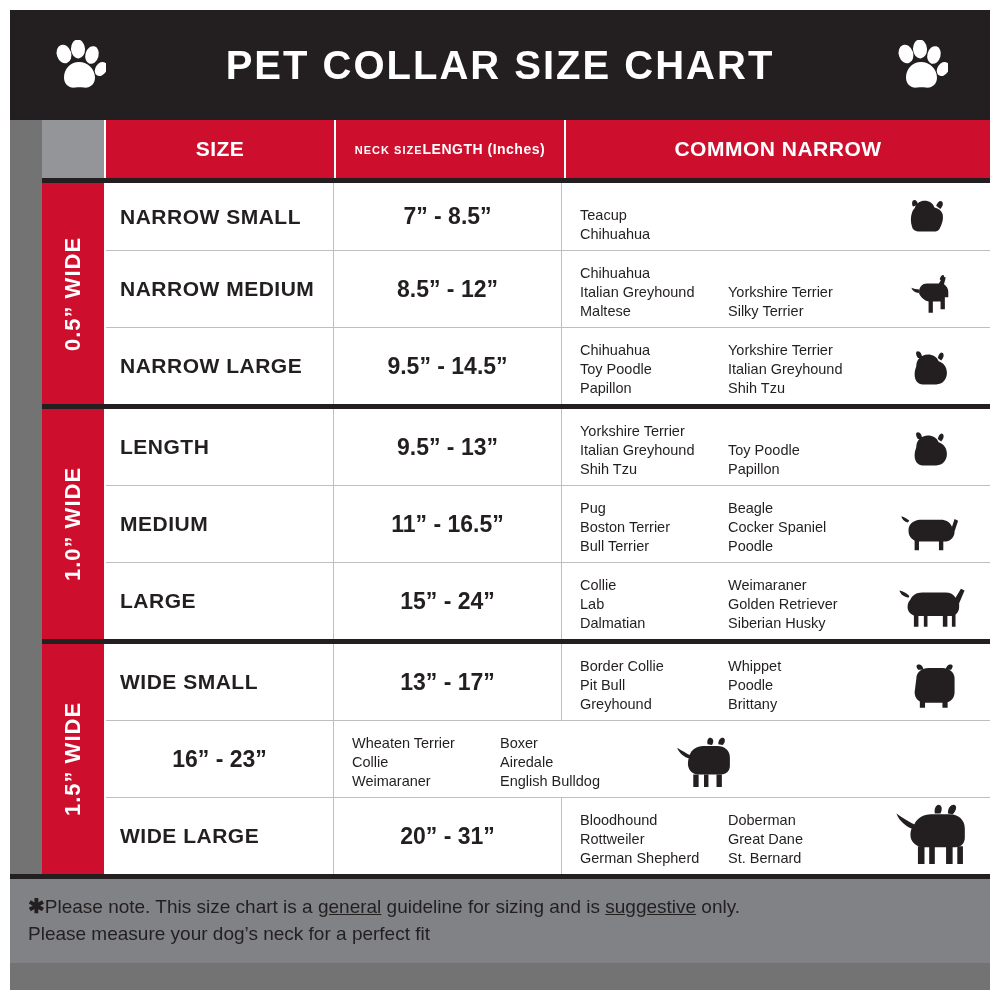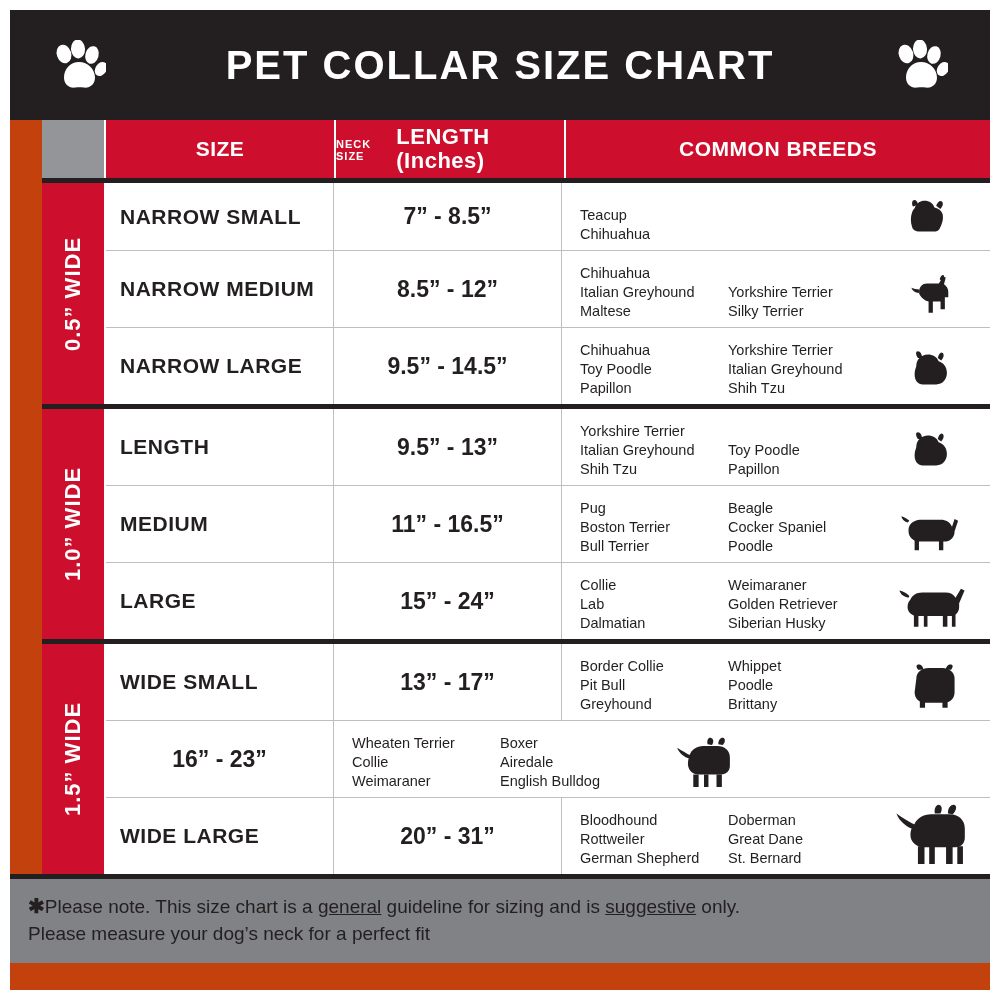--- a/index.html
+++ b/index.html
@@ -11,21 +11,21 @@
     width: 1000px;
     height: 1000px;
     font-family: "Liberation Sans", sans-serif;
     overflow: hidden;
   }
   .chart {
     position: relative;
     width: 1000px;
     height: 1000px;
     box-sizing: border-box;
-    background: #c2410c;
+    background: #737373;
     border: 10px solid #ffffff;
   }
   
   .header {
     position: relative;
     height: 110px;
     background: #231f20;
     display: flex;
     align-items: center;
     justify-content: center;
@@ -75,21 +75,21 @@
   .th-size { width: 228px; }
   .th-length { width: 228px; flex-direction: row; }
   .th-breeds { flex: 1; }
   .th-neck {
     font-size: 11px;
     font-weight: bold;
     letter-spacing: 1px;
     line-height: 12px;
     margin-bottom: -1px;
   }
-  .th-len-main { font-size: 22px; line-height: 24px; }
+  .th-len-main { font-size: 14px; line-height: 24px; }
 
   
   .group {
     display: flex;
     border-top: 5px solid #231f20;
   }
   .group:first-of-type { border-top: 5px solid #231f20; }
   .group-label {
     width: 62px;
     background: #ce0e2d;
@@ -219,21 +219,21 @@
 
   <div class="table-wrap">
 
     <div class="thead">
       <div class="th-corner"></div>
       <div class="th th-size">SIZE</div>
       <div class="th th-length">
         <div class="th-neck">NECK SIZE</div>
         <div class="th-len-main">LENGTH (Inches)</div>
       </div>
-      <div class="th th-breeds">COMMON BREEDS</div>
+      <div class="th th-breeds">COMMON NARROW</div>
     </div>
 
     <div class="group">
       <div class="group-label">
         <span>0.5” WIDE</span>
       </div>
       <div class="group-rows">
 
         <div class="row h-narrow-s">
           <div class="cell-size">NARROW SMALL</div>

